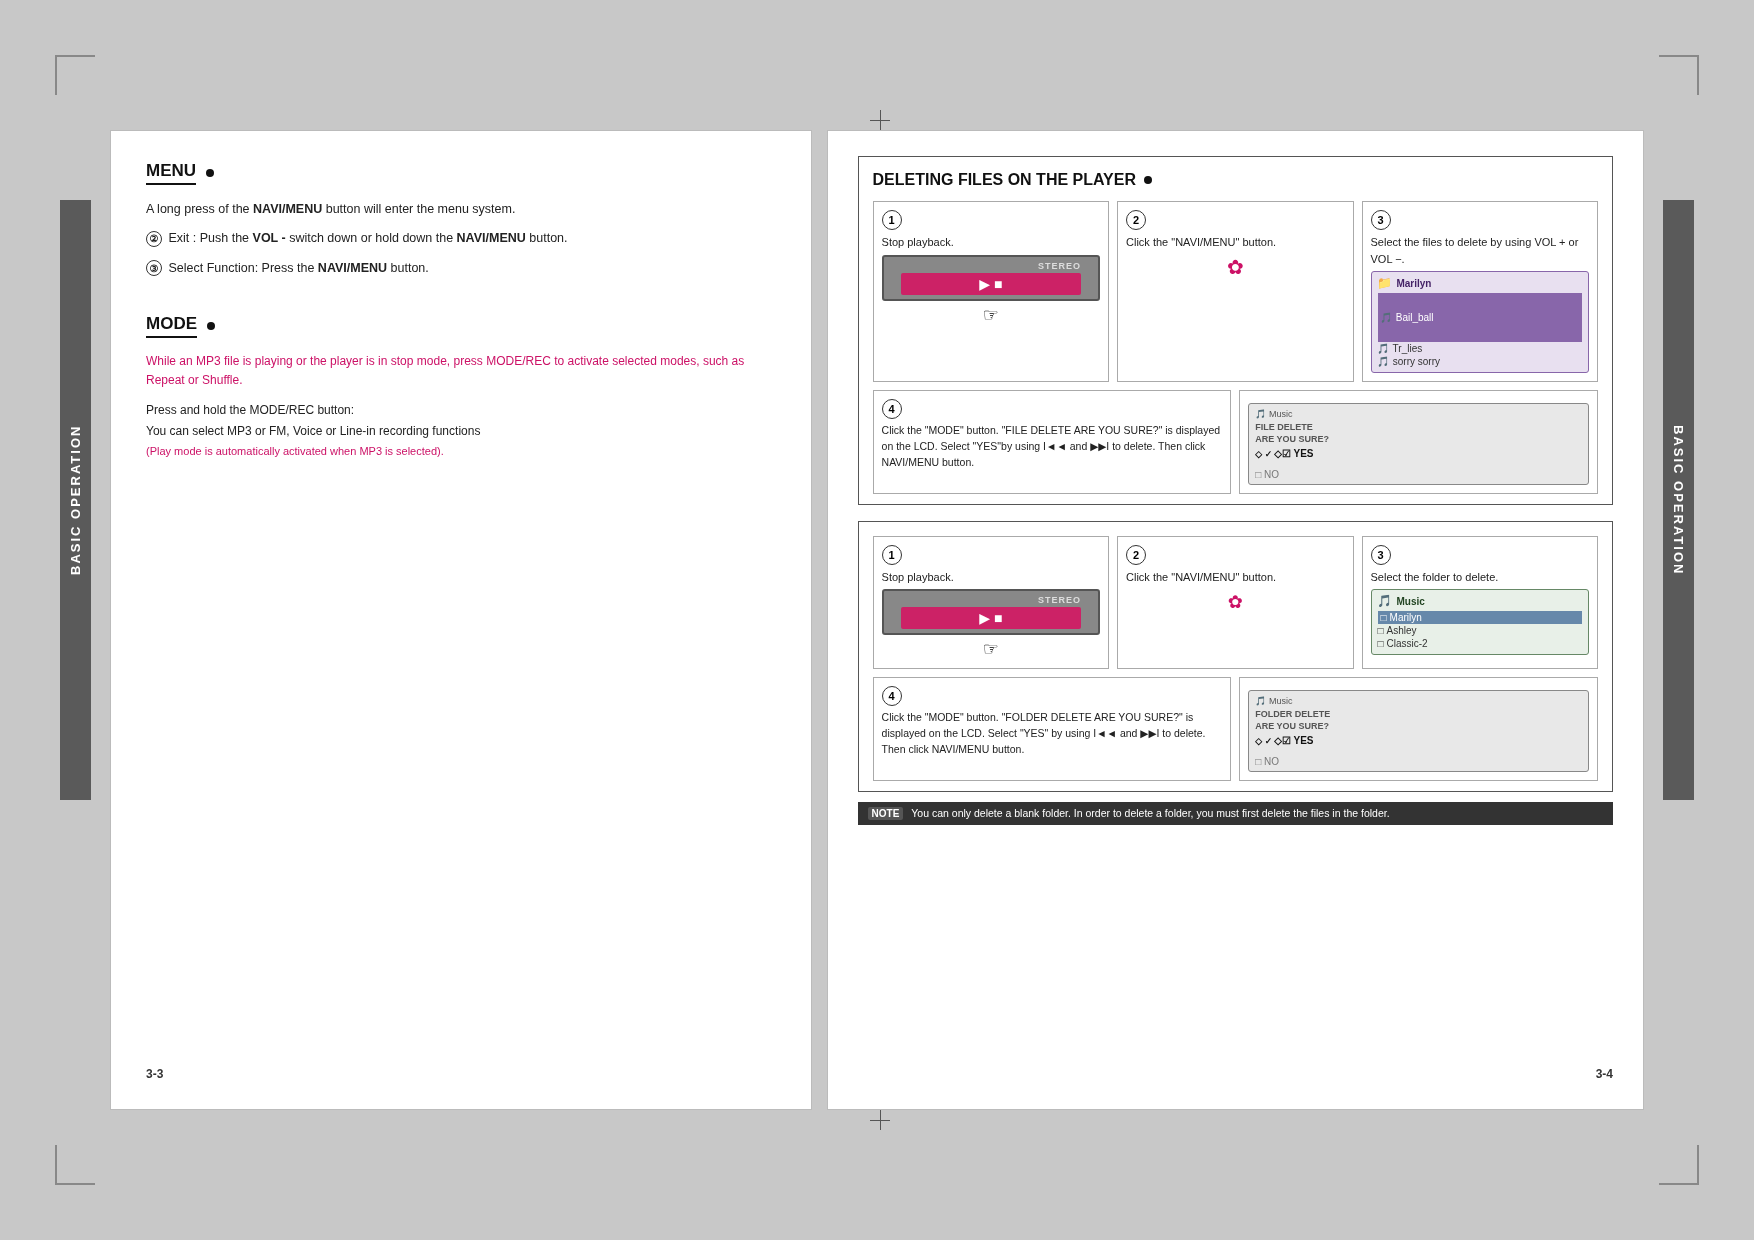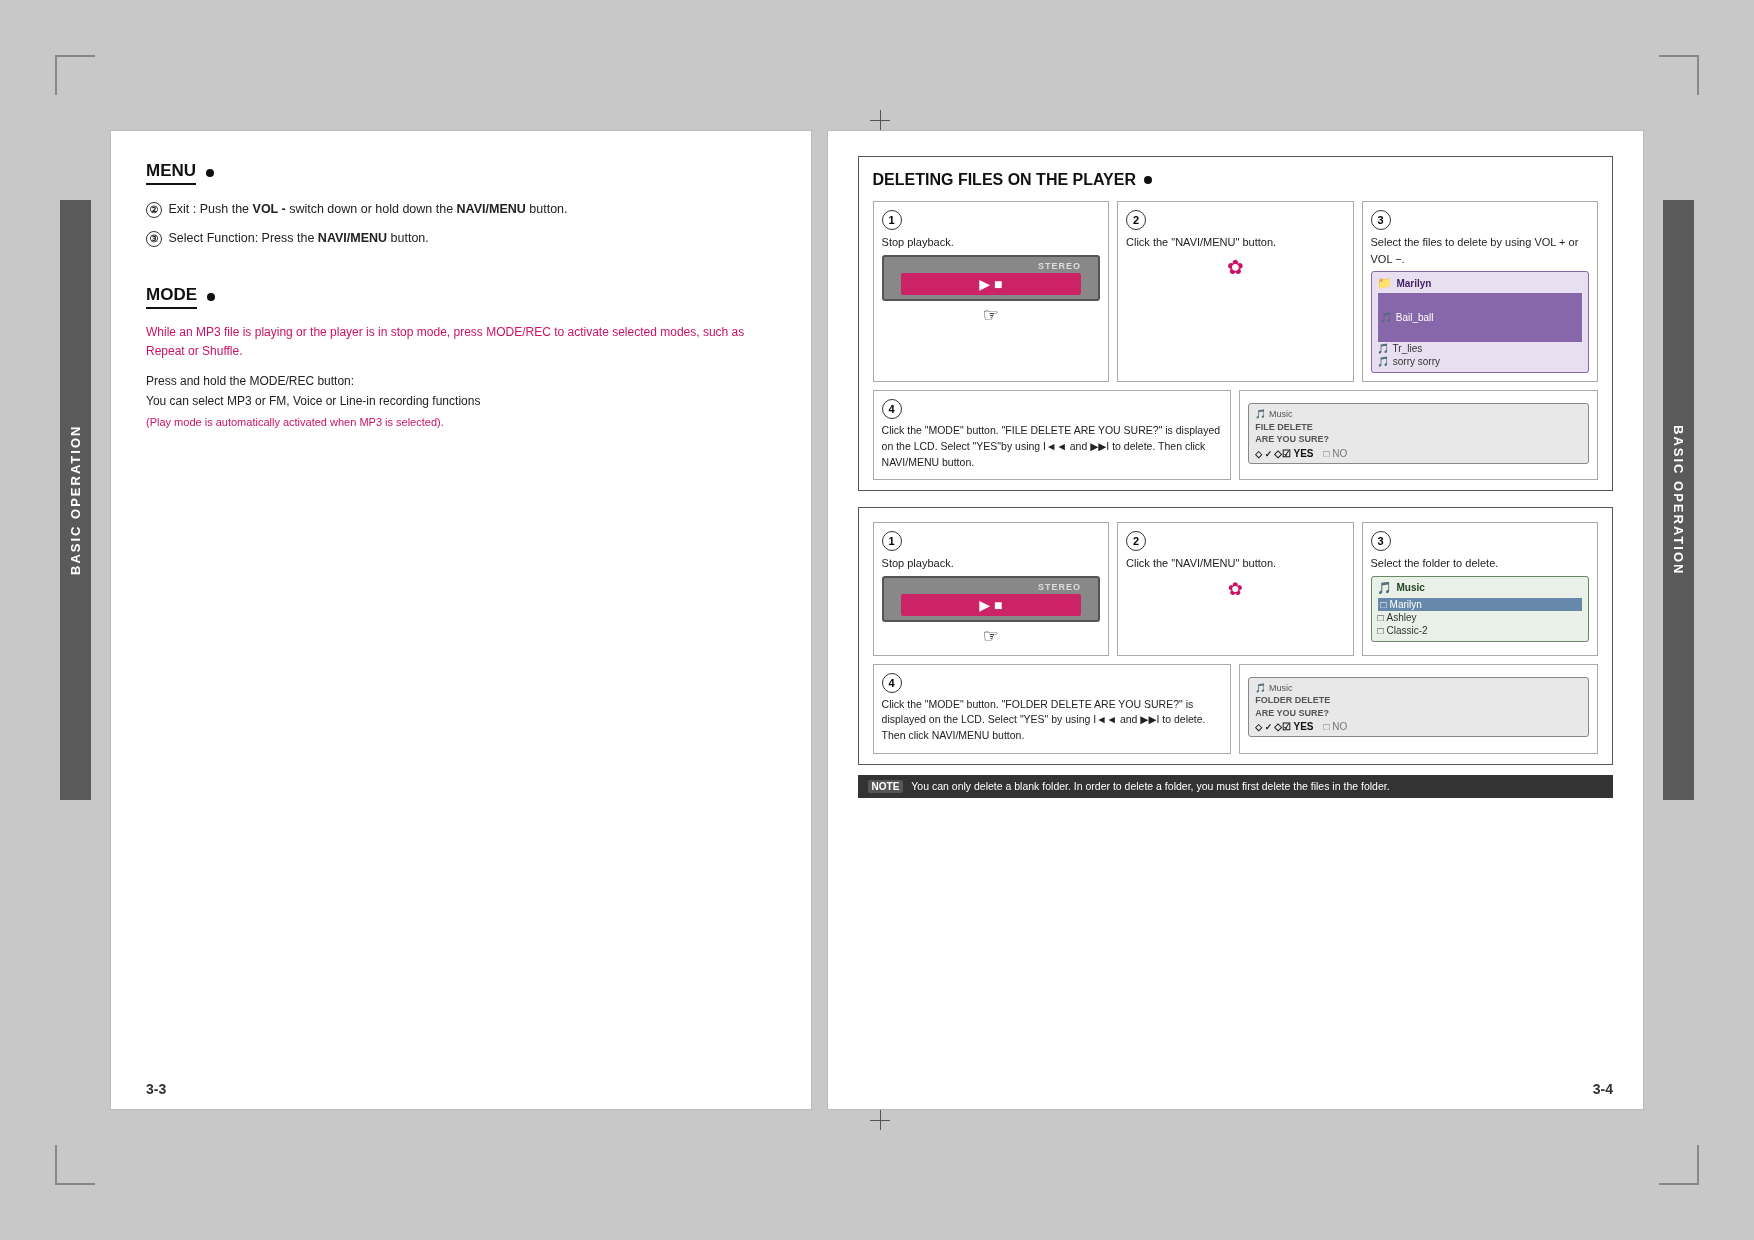--- a/index.html
+++ b/index.html
@@ -115,22 +115,22 @@
       flex: 1.2;
       background: white;
       border: 1px solid #bbb;
       padding: 25px 30px;
       position: relative;
     }
 
     
     .page-num {
       position: absolute;
-      bottom: 12px;
-      font-size: 14px;
+      bottom: 28px;
+      font-size: 12px;
       font-weight: bold;
       color: #333;
     }
     .page-num-left { left: 35px; }
     .page-num-right { right: 30px; }
 
     
     .section-header {
       display: flex;
       align-items: center;
@@ -313,20 +313,21 @@
     }
     .confirm-header {
       font-size: 9px;
       color: #555;
       margin-bottom: 2px;
     }
     .confirm-options {
       display: flex;
       gap: 10px;
       font-size: 10px;
+      flex-direction: column;
     }
     .confirm-yes {
       color: #111;
       font-weight: bold;
     }
     .confirm-no {
       color: #777;
     }
     .confirm-yes::before {
       content: '◇ ✓';
@@ -459,20 +460,23 @@
   <div class="main-content">
 
     <div class="left-page">
 
       <div class="menu-section">
         <div class="section-header">
           <span class="section-title">MENU</span>
           <div class="bullet-dot"></div>
         </div>
         <div class="menu-body">
+          <p>
+            A long press of the <strong>NAVI/MENU</strong> button will enter the menu system.
+          </p>
           <p>
             <span class="circle-num">②</span>
             Exit : Push the <strong>VOL -</strong> switch down or hold down the <strong>NAVI/MENU</strong> button.
           </p>
           <p>
             <span class="circle-num">③</span>
             Select Function: Press the <strong>NAVI/MENU</strong> button.
           </p>
         </div>
       </div>

